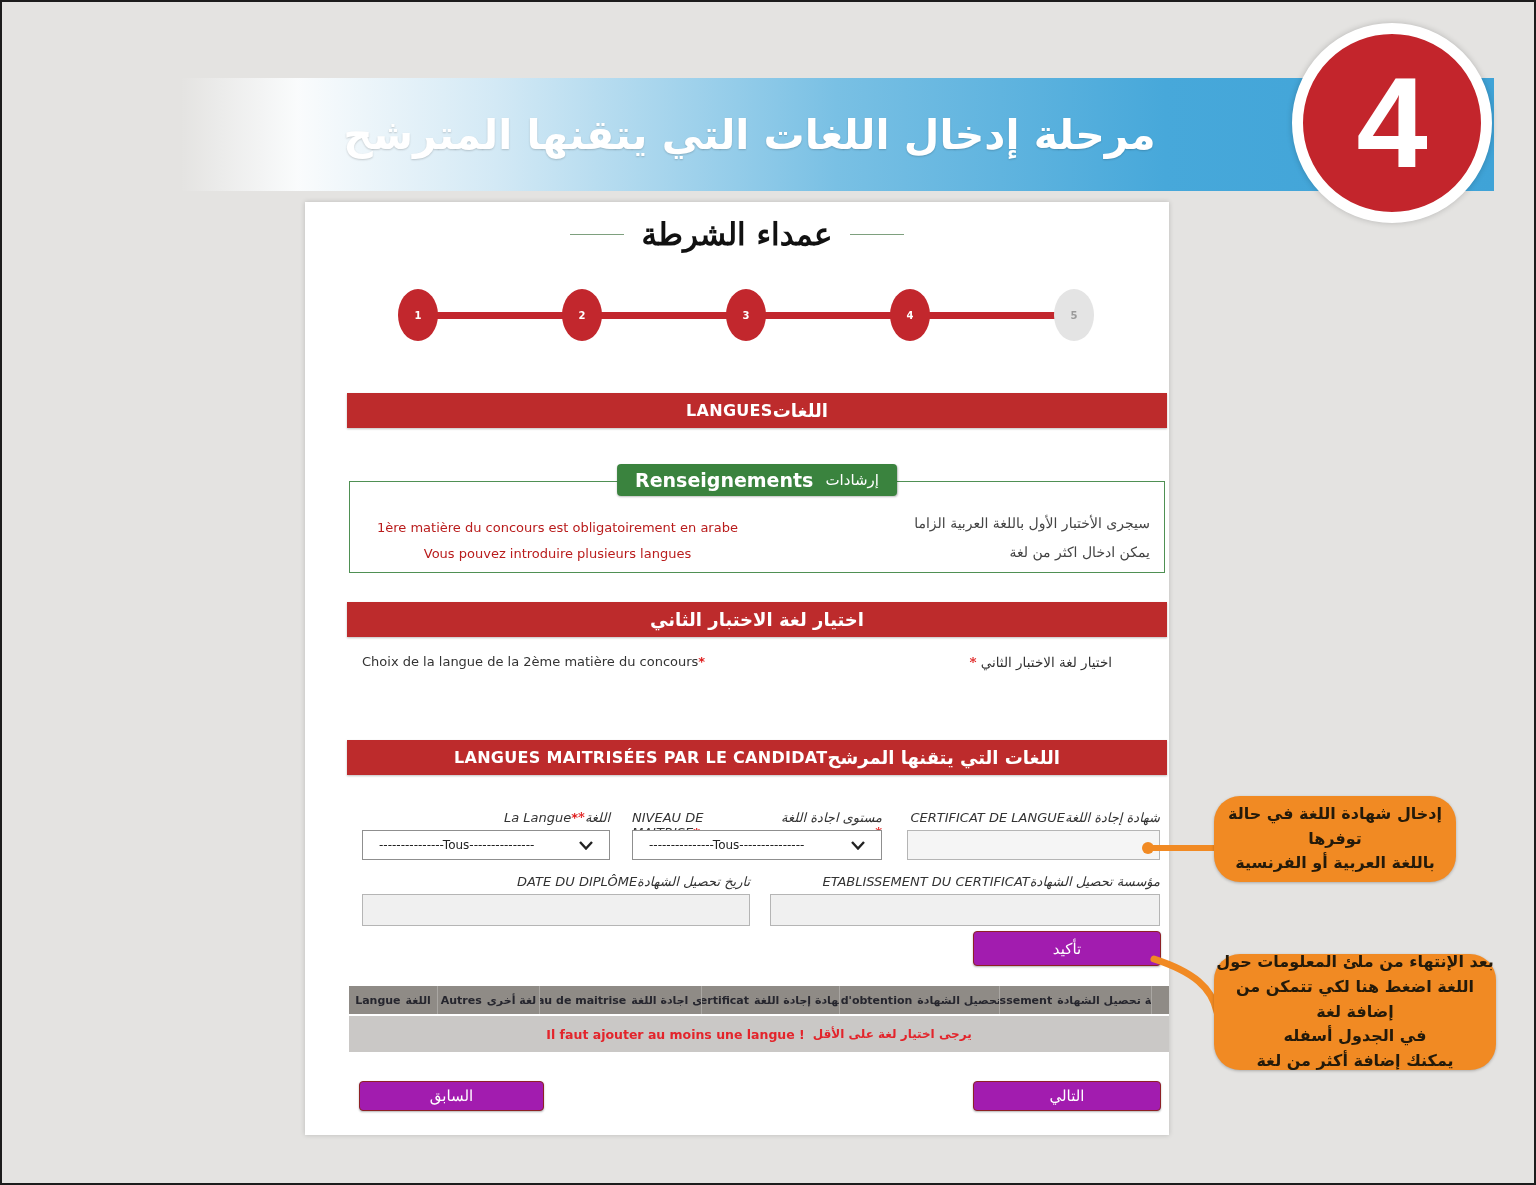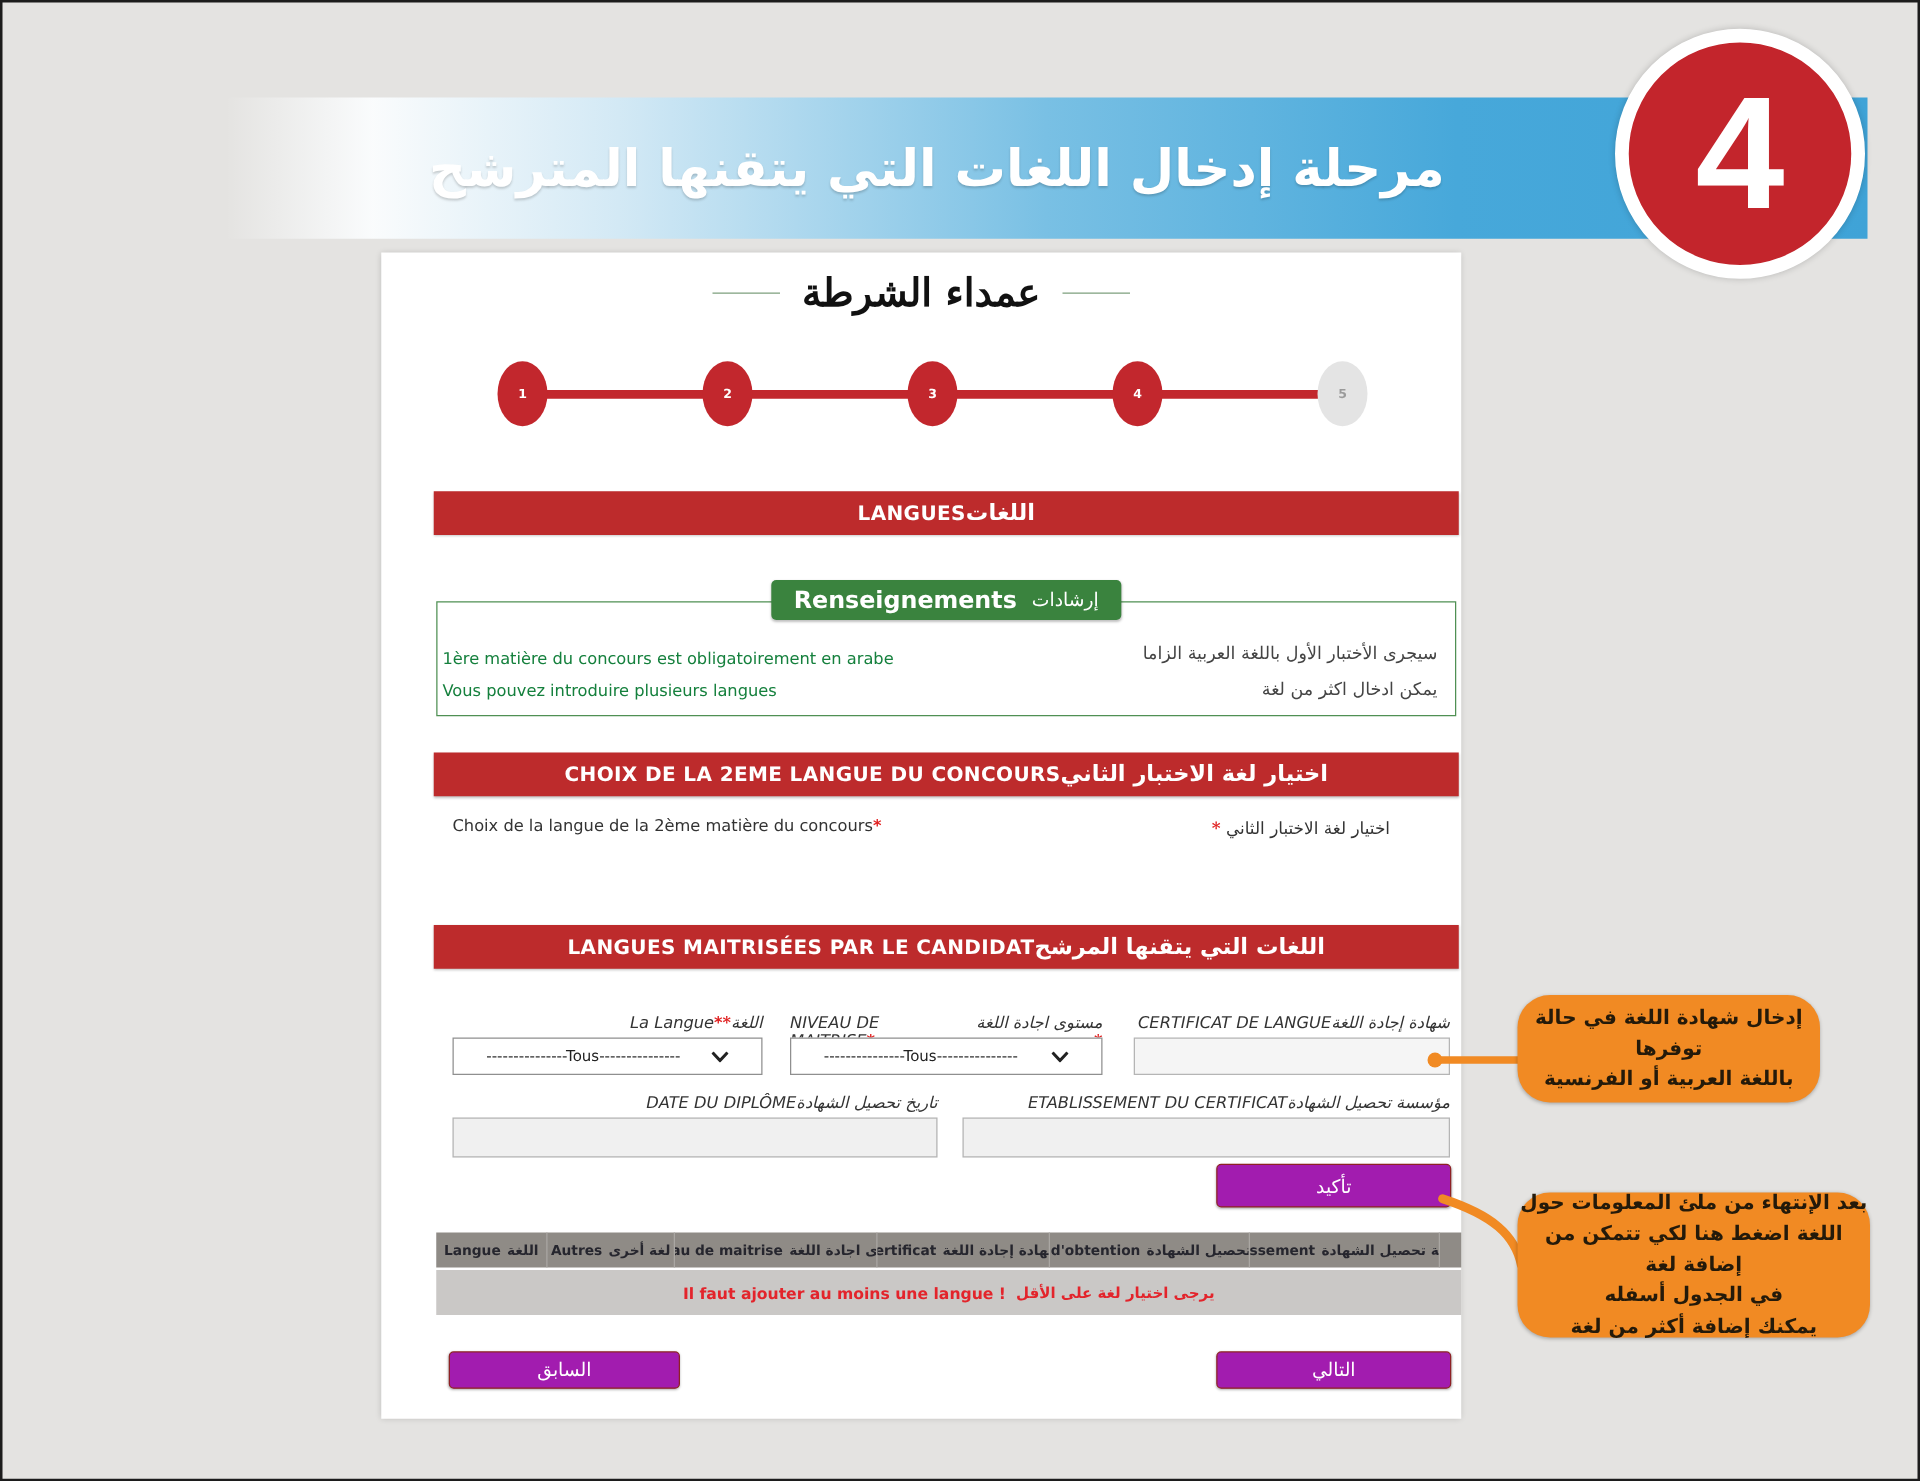--- a/index.html
+++ b/index.html
@@ -65,21 +65,21 @@
     border:1px solid #4f9053;background:#fff;
   }
   .info-badge{
     position:absolute;left:50%;top:-18px;transform:translateX(-50%);
     background:#3a833e;color:#fff;padding:5px 18px;border-radius:4px;
     display:flex;align-items:center;gap:12px;white-space:nowrap;
     box-shadow:0 1px 2px rgba(0,0,0,.25);
   }
   .info-badge .fr{font-size:19px;font-weight:bold;}
   .info-badge .ar{font-size:15px;direction:rtl;}
-  .info-fr{position:absolute;left:4px;top:33px;font-size:13px;color:#15803d;line-height:2.0;}
+  .info-fr{position:absolute;left:27px;top:33px;font-size:13px;color:#b91c1c;line-height:2.0;text-align:center;}
   .info-ar{position:absolute;right:14px;top:27px;font-size:14px;color:#444;line-height:2.1;direction:rtl;text-align:right;
     font-family:"DejaVu Serif", serif;}
   
   .choix-label-row{position:absolute;left:57px;top:452px;width:750px;display:flex;justify-content:space-between;}
   .choix-label-row .fr{font-size:13px;color:#333;}
   .choix-label-row .ar{font-size:13.5px;color:#333;direction:rtl;font-family:"DejaVu Serif", serif;}
   .req{color:#e02020;font-weight:bold;}
   .radio-box{
     position:absolute;left:44px;top:477px;width:814px;height:44px;
     background:#ececec;border:1px solid #c6c6c6;
@@ -88,21 +88,21 @@
   }
   .radio-opt{display:flex;align-items:center;gap:6px;font-size:13px;color:#4a4a4a;cursor:default;}
   .radio-dot{width:13px;height:13px;border-radius:50%;background:#9c9c9c;border:1px solid #838383;flex:0 0 auto;}
   
   .fld-label{position:absolute;display:flex;justify-content:flex-end;align-items:baseline;font-style:italic;}
   .fld-label .fr{font-size:13px;color:#333;}
   .fld-label .ar{font-size:13px;color:#333;direction:rtl;font-family:"DejaVu Serif", serif;}
   .select{
     position:absolute;height:30px;background:#fff;border:1px solid #8f8f8f;
     display:flex;align-items:center;justify-content:space-between;
-    padding:0 26px;font-size:12px;color:#222;box-sizing:border-box;cursor:pointer;
+    padding:0 16px;font-size:12px;color:#222;box-sizing:border-box;cursor:pointer;
   }
   .tinput{
     position:absolute;height:30px;border:1px solid #b5b5b5;background:#f5f5f5;
     box-sizing:border-box;font-size:13px;padding:0 8px;color:#222;
   }
   .tinput.gray{background:#f0f0f0;}
   .btn{
     position:absolute;background:#a21caf;border:1px solid #8e2125;border-radius:4px;
     color:#fff;display:flex;align-items:center;justify-content:center;
     font-size:15px;direction:rtl;cursor:pointer;box-shadow:0 1px 2px rgba(0,0,0,.3);
@@ -175,21 +175,20 @@
       <div>1ère matière du concours est obligatoirement en arabe</div>
       <div>Vous pouvez introduire plusieurs langues</div>
     </div>
     <div class="info-ar">
       <div>سيجرى الأختبار الأول باللغة العربية الزاما</div>
       <div>يمكن ادخال اكثر من لغة</div>
     </div>
   </div>
 
   <div class="red-banner" style="top:400px">
-    <span class="fr">CHOIX DE LA 2EME LANGUE DU CONCOURS</span>
     <span class="ar">اختيار لغة الاختبار الثاني</span>
   </div>
 
   <div class="choix-label-row">
     <span class="fr"><span>Choix de la langue de la 2ème matière du concours</span><span class="req">*</span></span>
     <span class="ar"><span>اختيار لغة الاختبار الثاني</span> <span class="req">*</span></span>
   </div>
 
 
   <div class="red-banner" style="top:538px">

